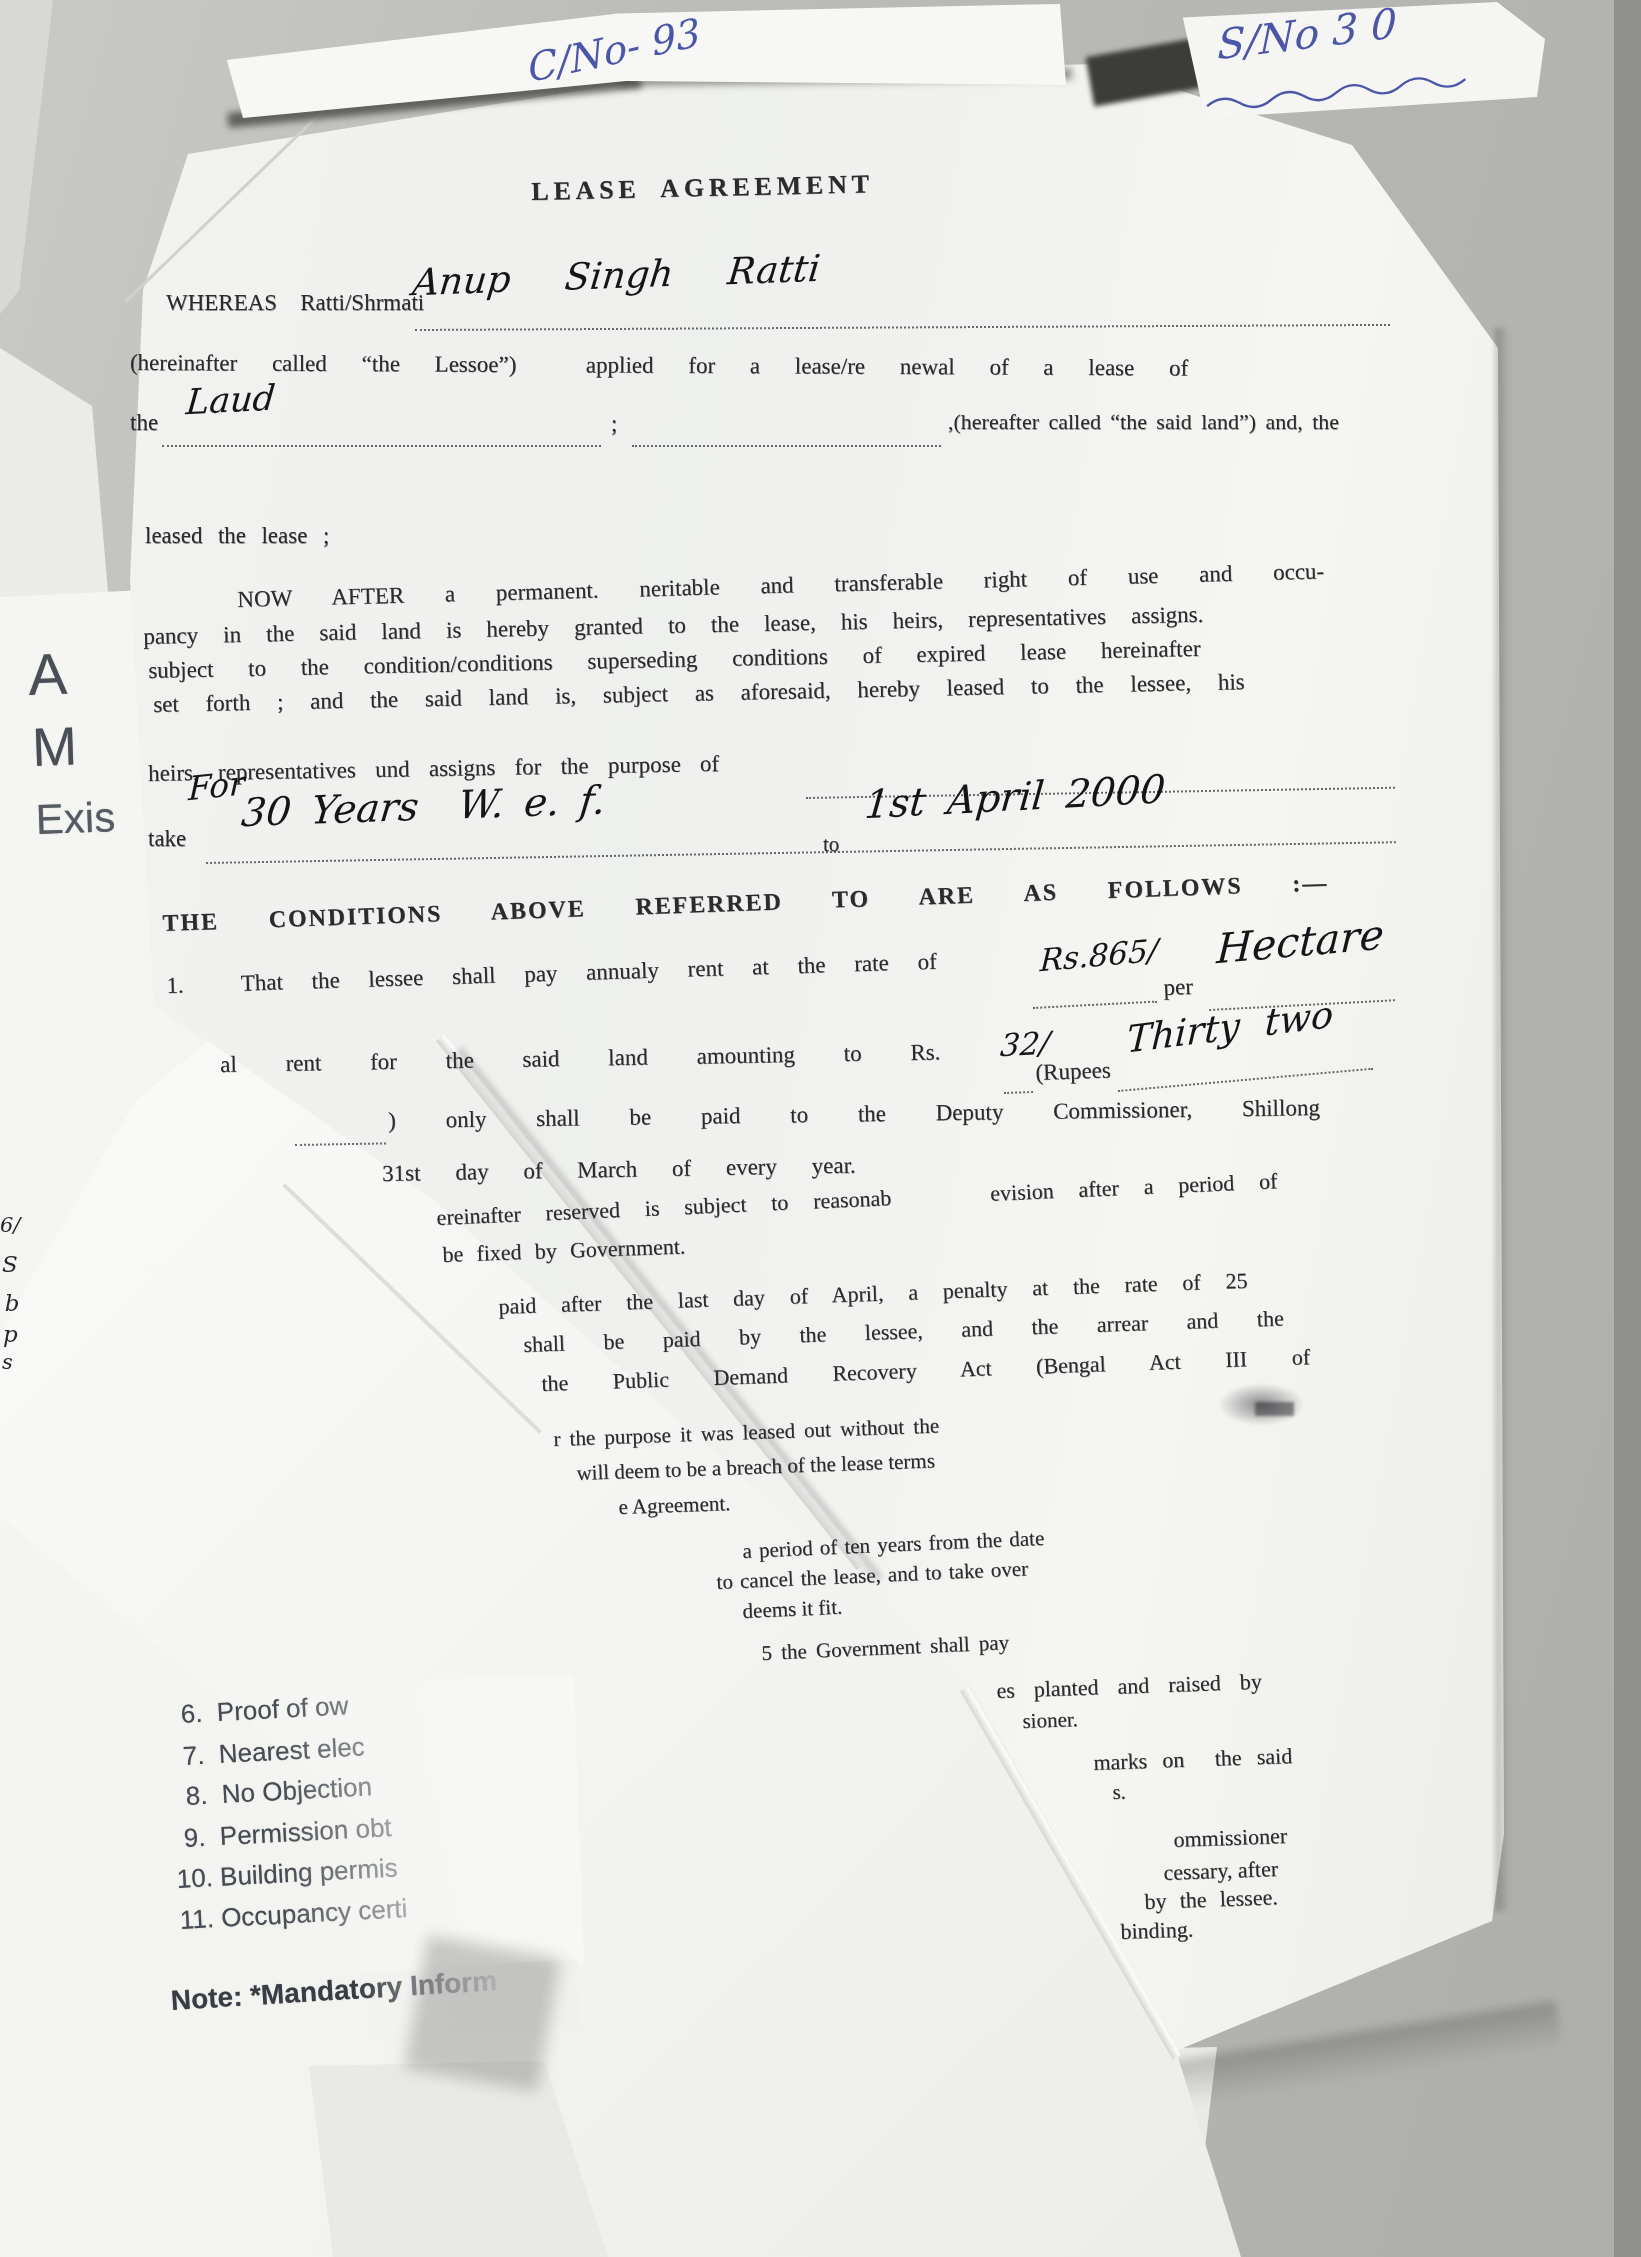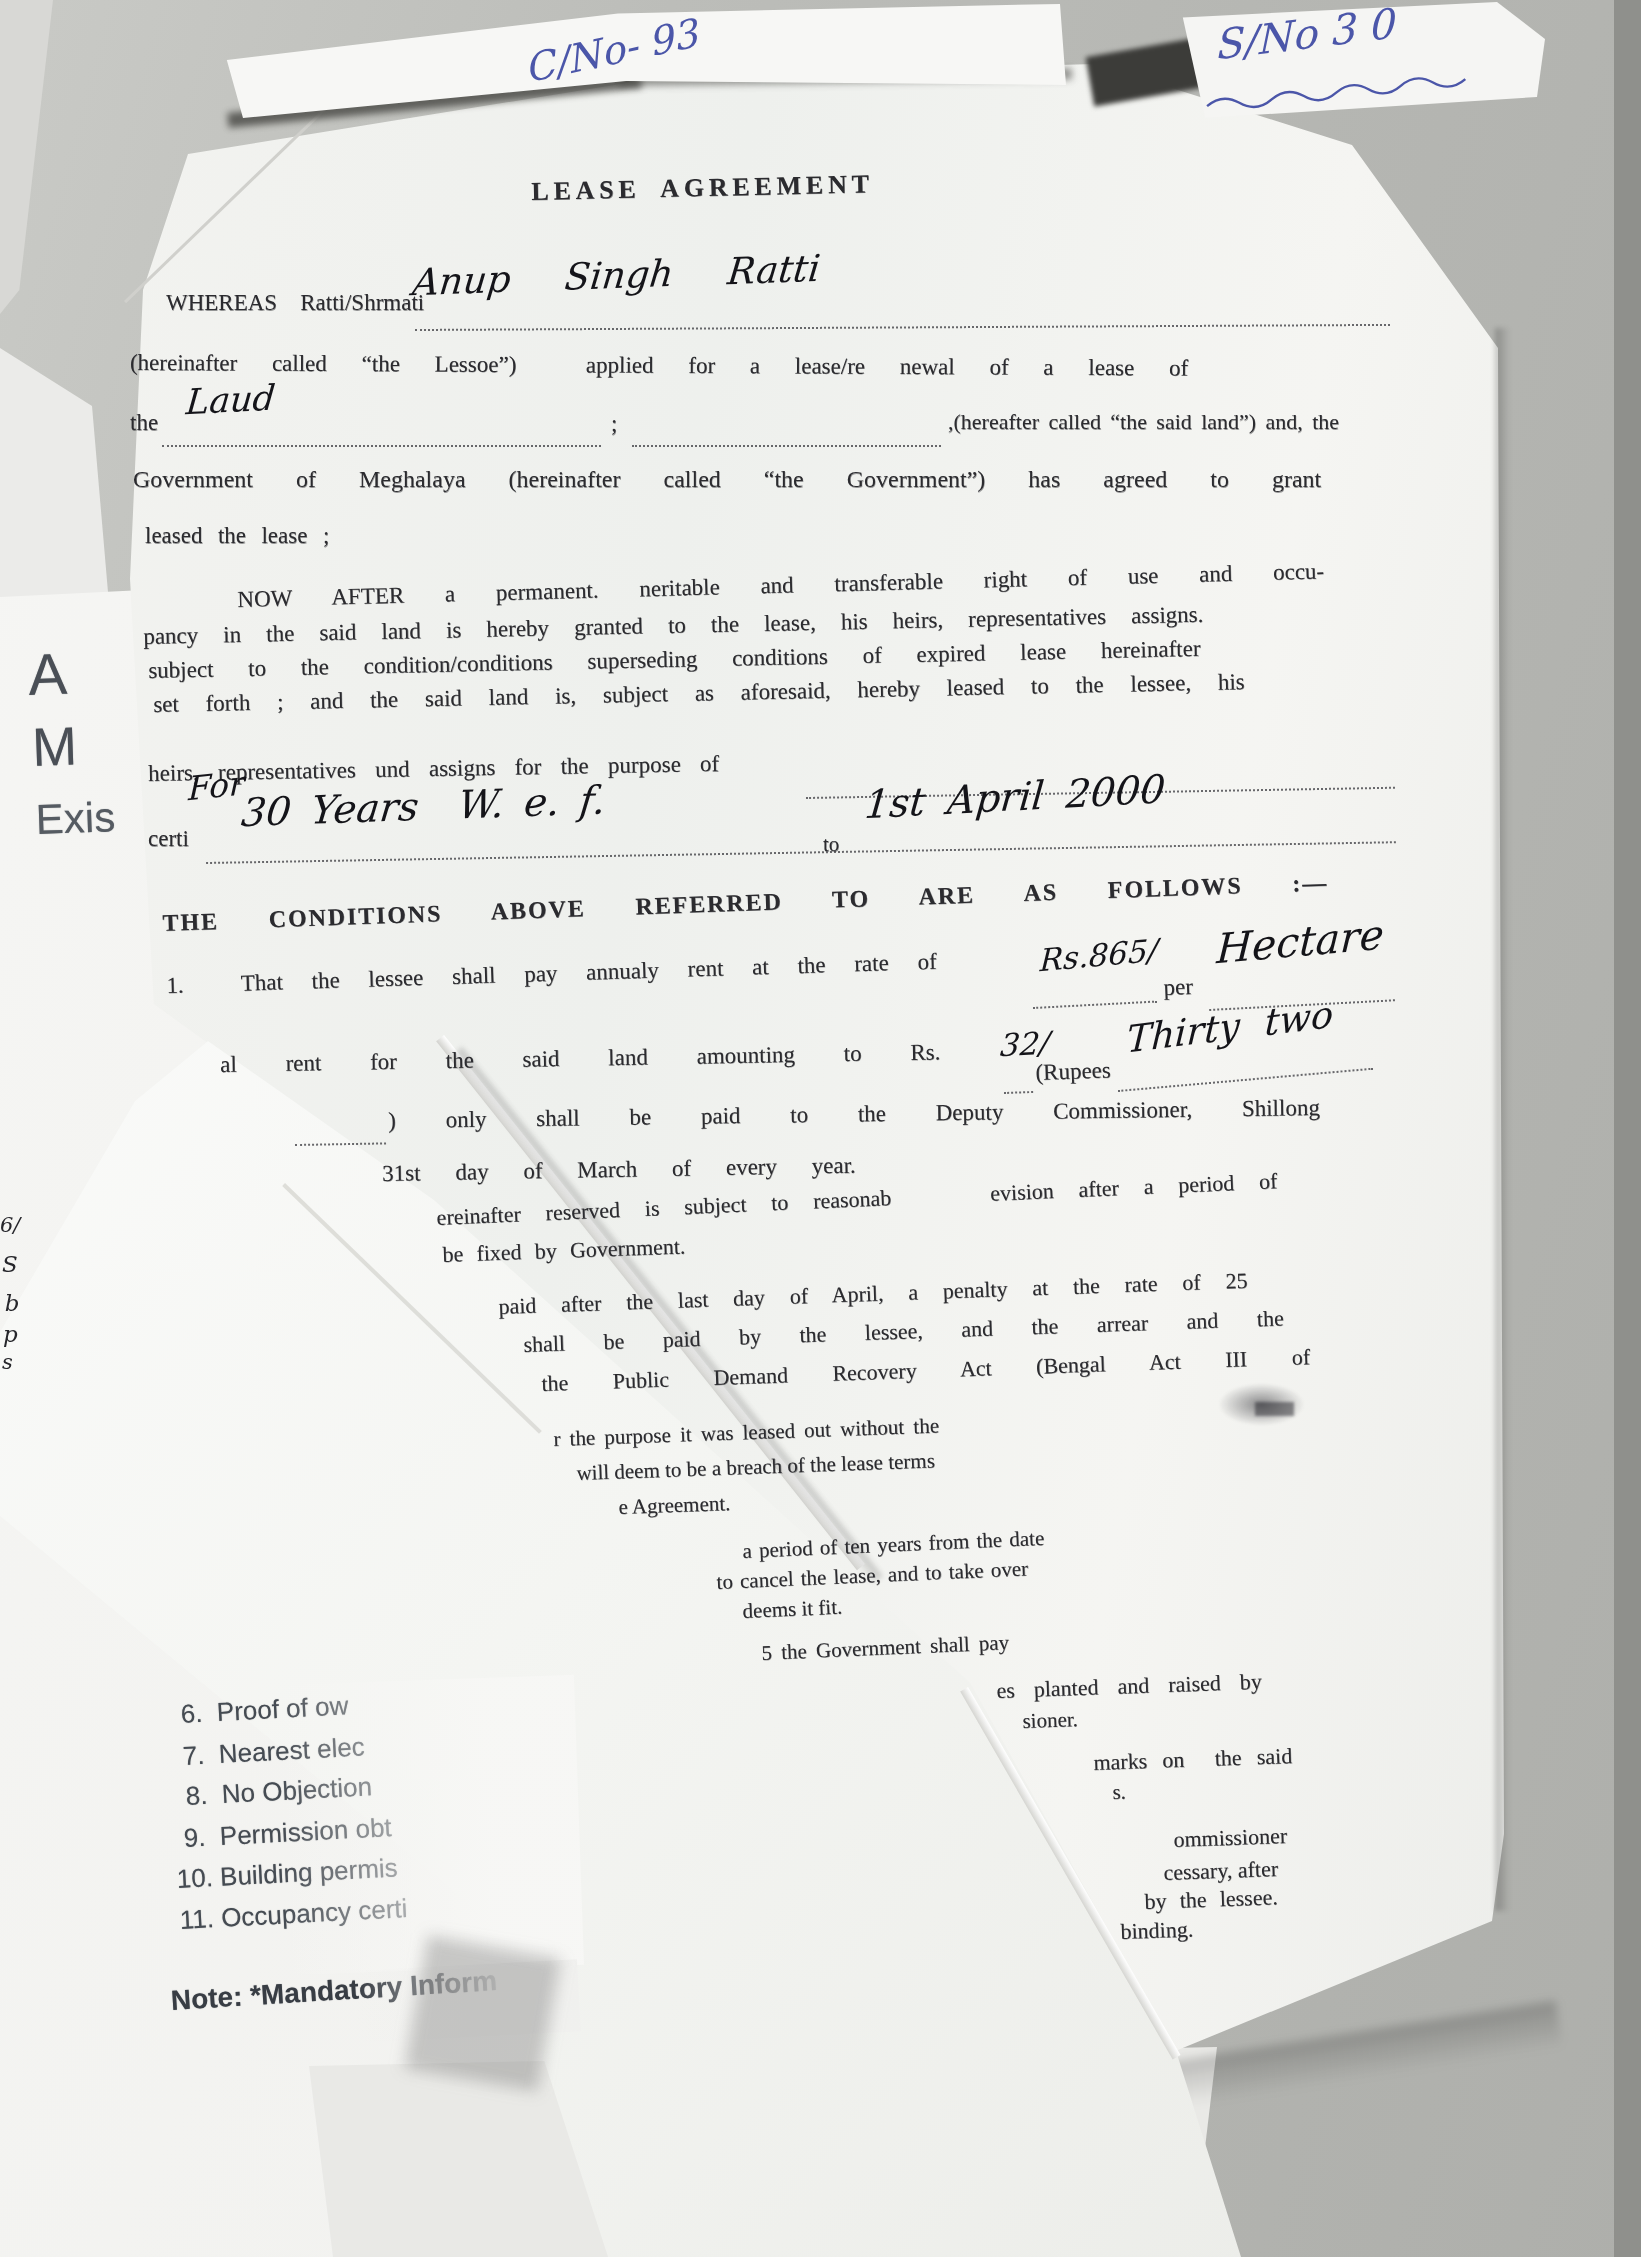--- a/index.html
+++ b/index.html
@@ -97,32 +97,31 @@
 
   <div class="t" style="left:130px;top:350px;font-size:23px;word-spacing:29px;transform:rotate(0.3deg);">(hereinafter called “the Lessoe”)  applied for a lease/re newal of a lease of</div>
 
   <div class="t" style="left:130px;top:410px;font-size:23px;">the</div>
   <div class="h" style="left:188px;top:382px;font-size:35px;transform:rotate(-3deg) skewX(-8deg);">Laud</div>
   <div class="dots" style="left:162px;top:442px;width:439px;"></div>
   <div class="t" style="left:611px;top:411px;font-size:23px;">;</div>
   <div class="dots" style="left:632px;top:442px;width:309px;"></div>
   <div class="t" style="left:948px;top:409px;font-size:22px;word-spacing:3.9px;">,(hereafter called “the said land”) and, the</div>
 
-  <div class="t" style="left:133px;top:466px;font-size:24px;word-spacing:37px;">Government of Meghalaya (hereinafter called “the Government”) has agreed to grant</div>
   <div class="t" style="left:145px;top:523px;font-size:23px;word-spacing:9.7px;">leased the lease ;</div>
 
   <div class="t" style="left:237px;top:587px;font-size:23px;word-spacing:35px;transform:rotate(-1.5deg);">NOW AFTER a permanent. neritable and transferable right of use and occu-</div>
   <div class="t" style="left:143px;top:624px;font-size:23px;word-spacing:19.3px;transform:rotate(-1.2deg);">pancy in the said land is hereby granted to the lease, his heirs, representatives assigns.</div>
   <div class="t" style="left:148px;top:658px;font-size:23px;word-spacing:29px;transform:rotate(-1.2deg);">subject to the condition/conditions superseding conditions of expired lease hereinafter</div>
   <div class="t" style="left:153px;top:692px;font-size:23px;word-spacing:21px;transform:rotate(-1.2deg);">set forth ; and the said land is, subject as aforesaid, hereby leased to the lessee, his</div>
 
   <div class="t" style="left:148px;top:761px;font-size:23px;word-spacing:13.5px;transform:rotate(-1deg);">heirs, representatives und assigns for the purpose of</div>
   <div class="dots" style="left:806px;top:794px;width:589px;transform:rotate(-1deg);"></div>
   <div class="h" style="left:189px;top:769px;font-size:33px;transform:rotate(-6deg) skewX(-8deg);">For</div>
-  <div class="t" style="left:148px;top:826px;font-size:23px;">certi</div>
+  <div class="t" style="left:148px;top:826px;font-size:23px;">take</div>
   <div class="dots" style="left:206px;top:859px;width:1190px;transform:rotate(-1deg);"></div>
   <div class="h" style="left:244px;top:790px;font-size:39px;word-spacing:7.7px;transform:rotate(-2deg) skewX(-8deg);">30 Years  W. e. f.</div>
   <div class="t" style="left:823px;top:832px;font-size:21px;">to</div>
   <div class="h" style="left:867px;top:782px;font-size:39px;word-spacing:9.7px;transform:rotate(-3deg) skewX(-8deg);">1st April 2000</div>
 
   <div class="t" style="left:162px;top:910px;font-size:24px;font-weight:bold;letter-spacing:1.9px;word-spacing:42px;transform:rotate(-2deg);">THE CONDITIONS ABOVE REFERRED TO ARE AS FOLLOWS :—</div>
 
   <div class="t" style="left:166px;top:973px;font-size:23px;word-spacing:23px;transform:rotate(-1.8deg);">1.  That the lessee shall pay annualy rent at the rate of</div>
   <div class="dots" style="left:1033px;top:1004px;width:124px;transform:rotate(-3deg);"></div>
   <div class="h" style="left:1041px;top:942px;font-size:31px;transform:rotate(-5deg) skewX(-8deg);">Rs.865/</div>

